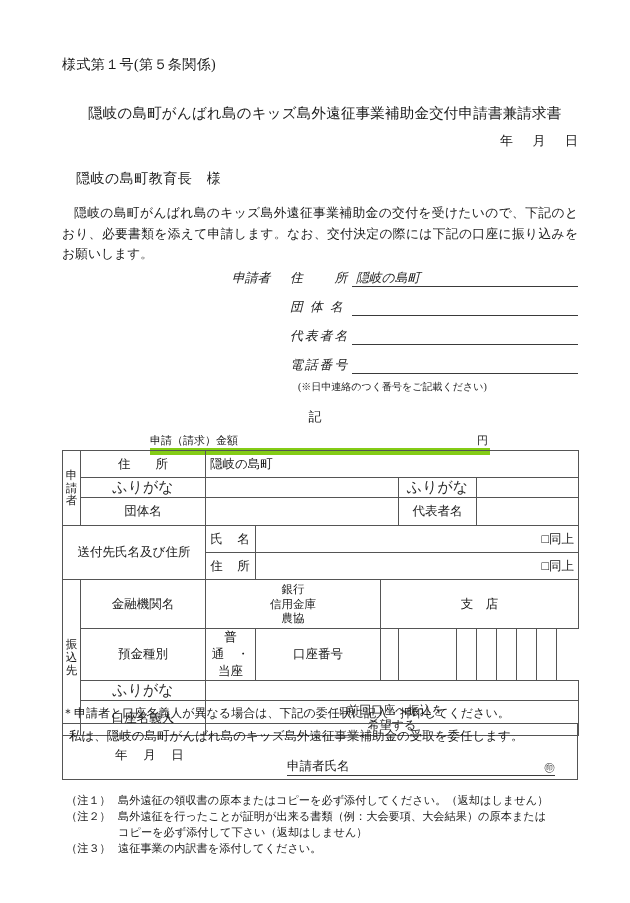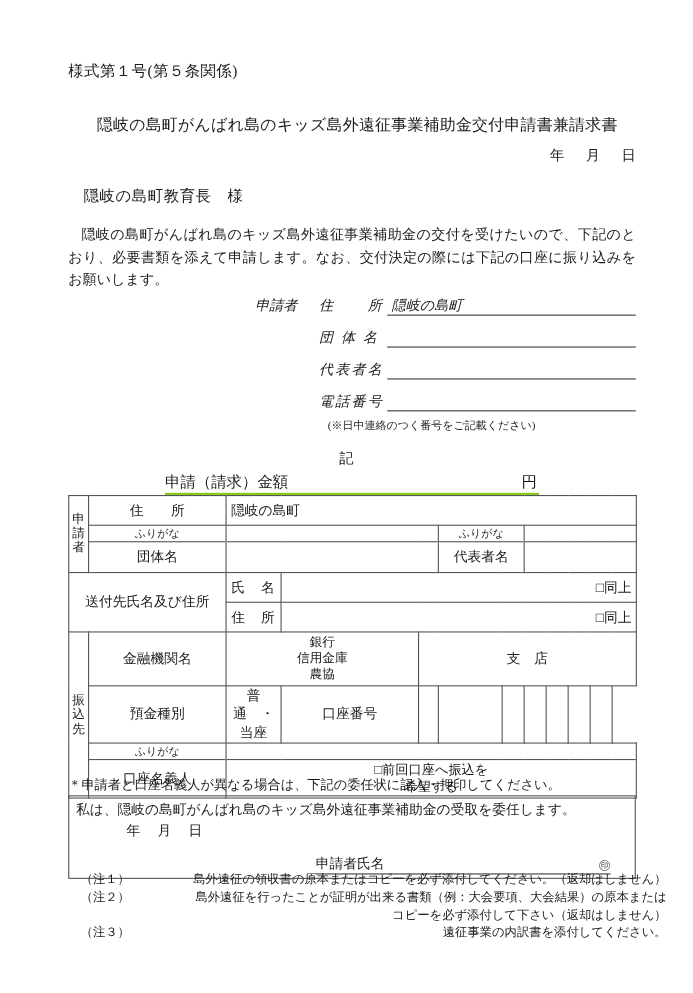--- a/index.html
+++ b/index.html
@@ -113,22 +113,22 @@
     width: 630px;
     text-align: center;
     font-size: 13px;
   }
   .amount-row {
     position: absolute;
     left: 150px; top: 428px;
     width: 340px;
     display: flex;
     align-items: flex-end;
-    font-size: 14px;
-    border-bottom: 2px solid #84cc16;
+    font-size: 11px;
+    border-bottom: 7px solid #84cc16;
     height: 20px;
   }
   .amount-label { white-space: nowrap; }
   .amount-gap { flex: 1; }
   .amount-unit { white-space: nowrap; padding-right: 2px; }
 
   
   table.main {
     position: absolute;
     left: 62px; top: 450px;
@@ -149,21 +149,21 @@
     text-align: center;
     font-size: 11.5px;
     line-height: 1.12;
     letter-spacing: 0;
   }
   .vlabel span {
     display: block;
   }
   .ctr { text-align: center; }
   .furi {
-    font-size: 10px;
+    font-size: 15px;
     height: 13px !important;
     border-bottom: 1px dotted #bbb !important;
     color: #2a2a2a;
   }
   .furi-val {
     height: 13px !important;
     border-bottom: 1px dotted #bbb !important;
   }
   .nm { height: 27px !important; }
   .sp1 { letter-spacing: 1px; }
@@ -191,21 +191,21 @@
     left: 62px; top: 705px;
     font-size: 12px;
     white-space: nowrap;
   }
 
   
   .deleg {
     position: absolute;
     left: 62px; top: 723px;
     width: 516px;
-    height: 76px;
+    height: 57px;
     border: 1px solid #555;
     box-sizing: border-box;
     font-size: 12.5px;
   }
   .deleg-text {
     padding: 4px 6px 0 6px;
     white-space: nowrap;
   }
   .deleg-date {
     padding: 2px 0 0 52px;
@@ -225,21 +225,20 @@
   .deleg-sign .gap { flex: 1; }
   .deleg-sign .seal { font-size: 11px; }
 
   
   .notes {
     position: absolute;
     left: 66px; top: 793px;
     width: 540px;
     font-size: 11.2px;
     line-height: 1.42;
-    text-align: right;
   }
   .note-item {
     display: flex;
     white-space: nowrap;
   }
   .note-tag {
     width: 52px;
     flex: none;
   }
   .note-body { flex: 1; }

